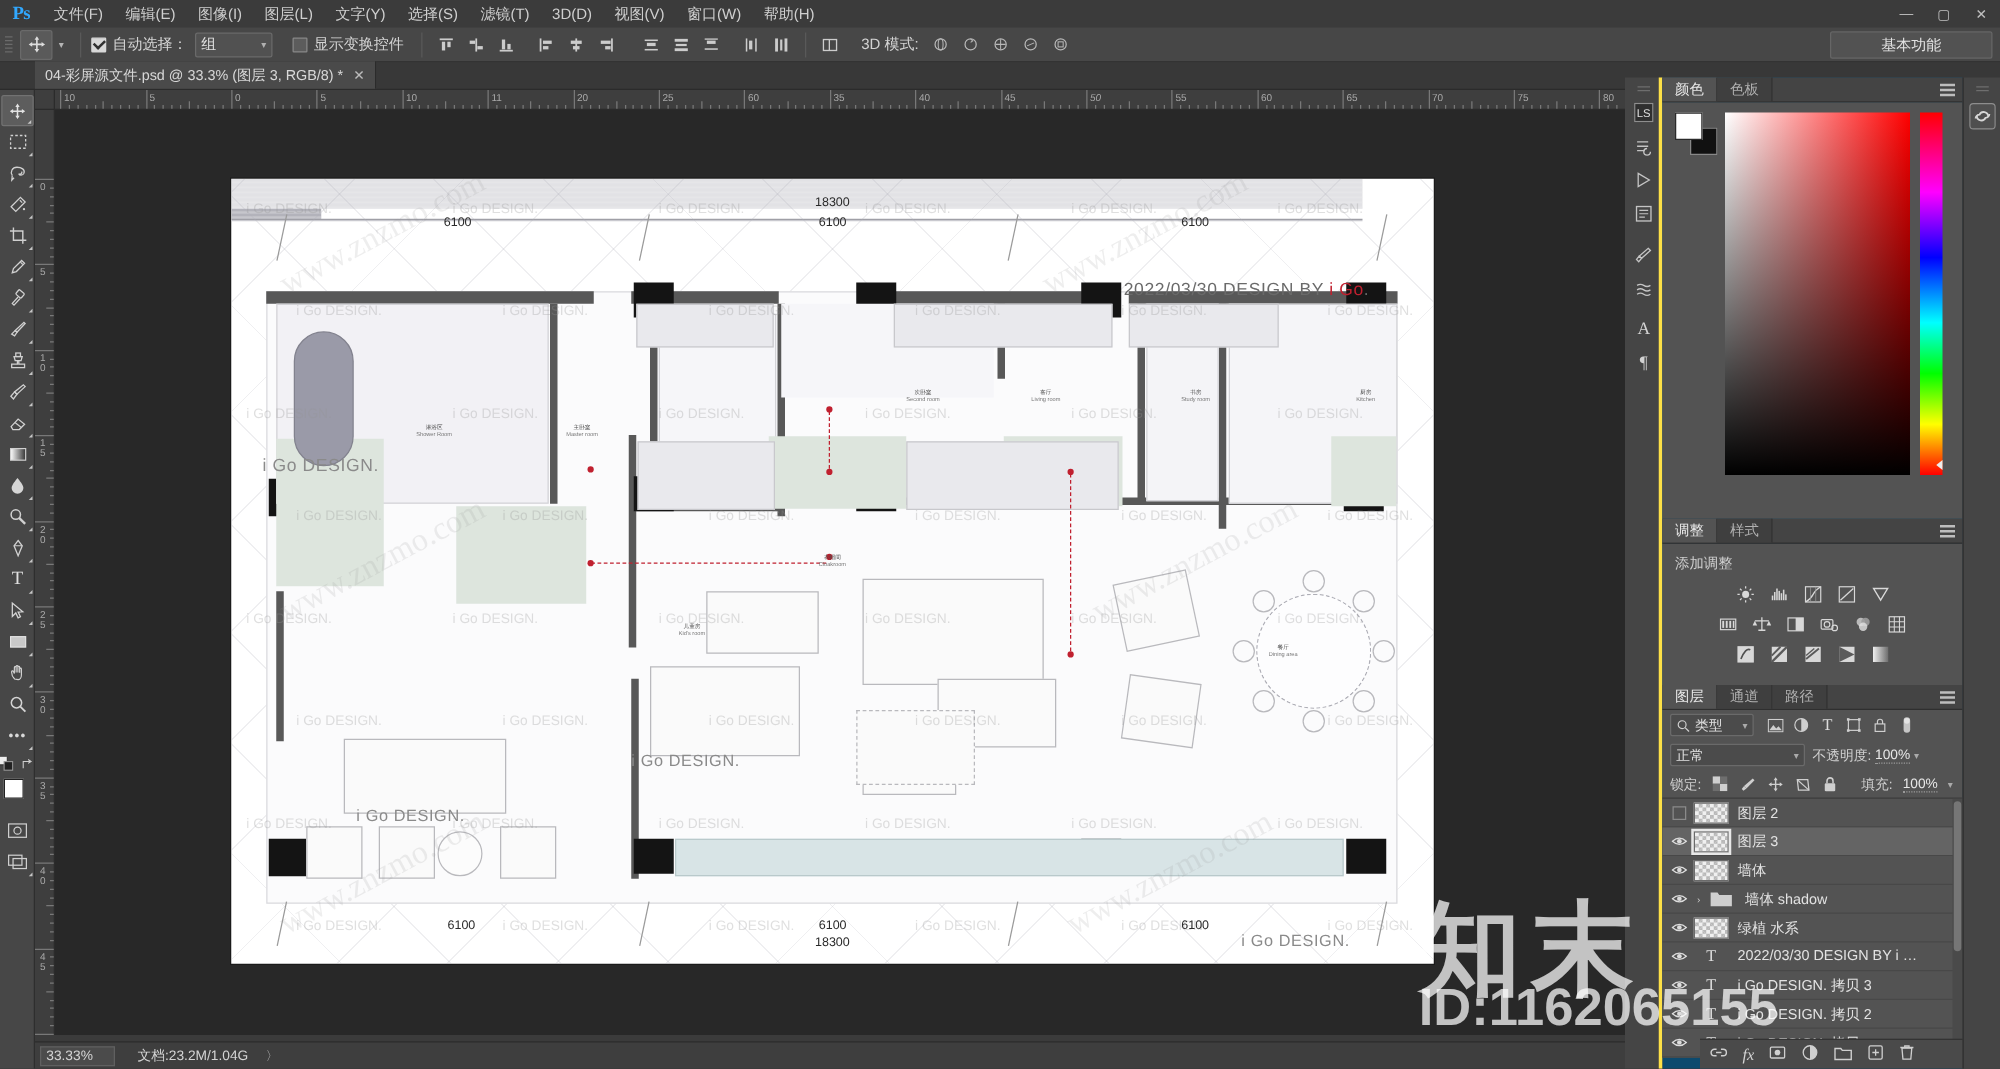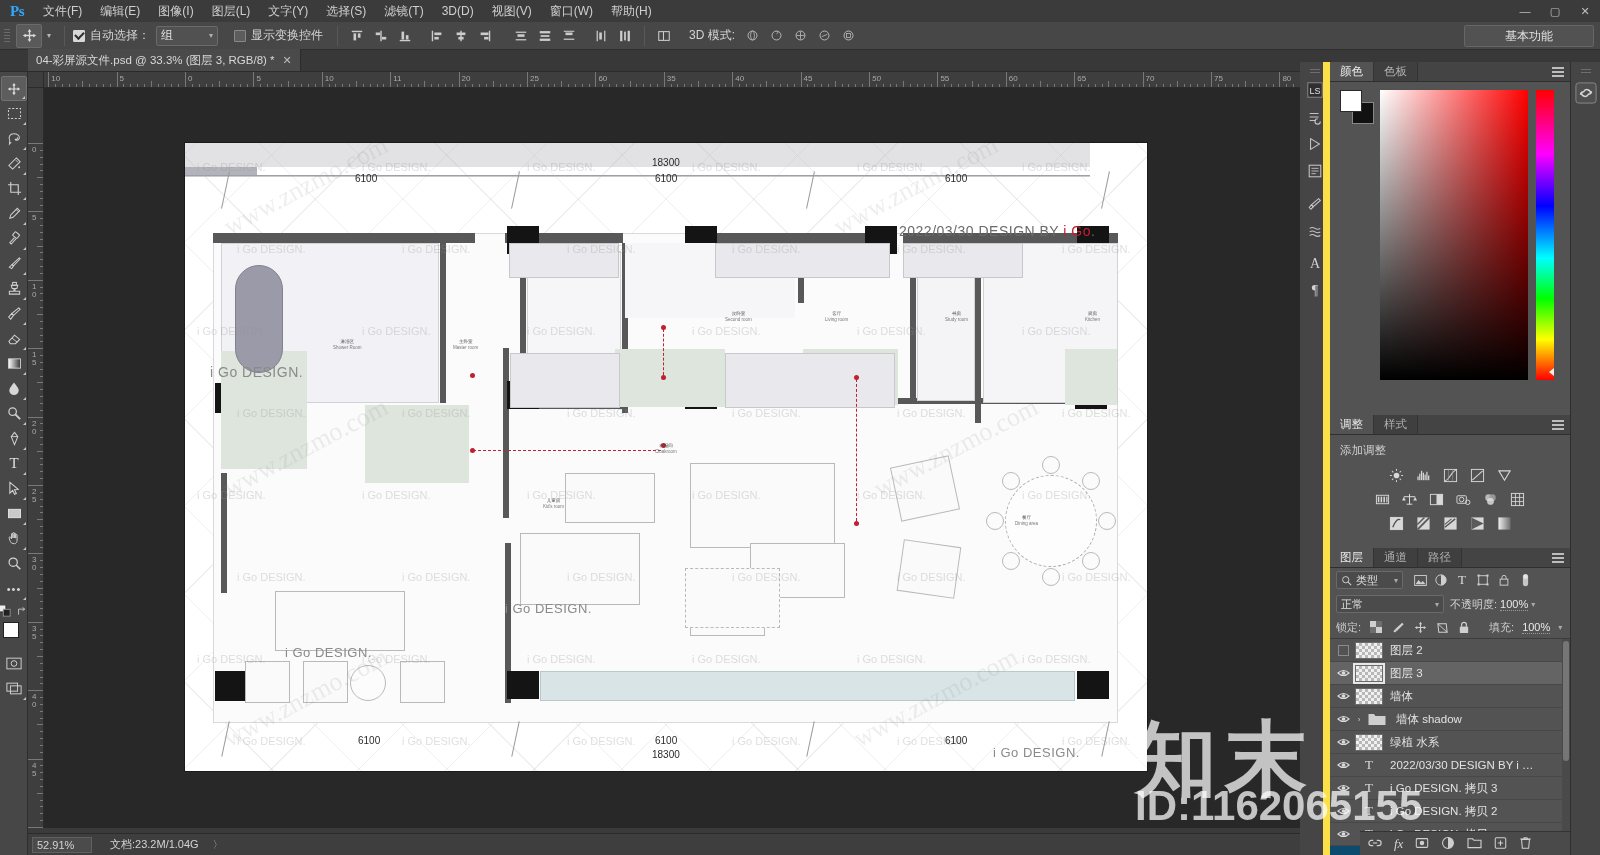--- a/index.html
+++ b/index.html
@@ -80,21 +80,21 @@
   .circ{position:absolute;border:1px solid #b9b9bd;border-radius:50%;background:#fcfcfc;}
 
   
   .statusbar{position:absolute;left:28px;bottom:0;width:1272px;height:22px;background:#3e3e3e;border-top:1px solid #2b2b2b;display:flex;align-items:center;font-size:11px;color:#d4d4d4;}
   .zoomfield{width:60px;height:16px;background:#4b4b4b;border:1px solid #606060;margin-left:4px;display:flex;align-items:center;padding-left:4px;font-size:11px;}
   .docinfo{margin-left:18px;}
   .statarrow{margin-left:14px;color:#b0b0b0;font-size:10px;}
 
   
   .dock{position:absolute;left:1300px;top:62px;width:300px;height:793px;background:#3b3b3b;}
-  .minirail{position:absolute;left:0;top:0;width:30px;height:793px;background:#454545;border-right:7px solid #fde047;}
+  .minirail{position:absolute;left:0;top:0;width:30px;height:793px;background:#454545;border-right:3px solid #fde047;}
   .rail-item{width:30px;height:27px;display:flex;align-items:center;justify-content:center;color:#c3c3c3;}
   .rail-sep{height:6px;}
   .rail-top{width:30px;height:14px;display:flex;align-items:center;justify-content:center;}
   .rail-top i{width:10px;height:1px;background:#6e6e6e;box-shadow:0 3px 0 #6e6e6e;}
 
   .panels{position:absolute;left:30px;top:0;width:240px;height:793px;background:#0c4a6e;}
   .panel-tabs{height:20px;background:#444;display:flex;align-items:stretch;border-bottom:1px solid #2f2f2f;position:relative;}
   .ptab{padding:0 10px;display:flex;align-items:center;font-size:11.5px;color:#b0b0b0;background:#3f3f3f;border-right:1px solid #333;}
   .ptab.active{background:#535353;color:#e8e8e8;}
   .pmenu{position:absolute;right:6px;top:5px;width:12px;height:10px;display:flex;flex-direction:column;justify-content:space-between;}
@@ -1085,21 +1085,21 @@
       <div class="dim" style="left:470px;top:30px;font-size:10px;">6100</div>
       <div class="dim" style="left:760px;top:30px;font-size:10px;">6100</div>
       <div class="dim" style="left:173px;top:592px;font-size:10px;">6100</div>
       <div class="dim" style="left:470px;top:592px;font-size:10px;">6100</div>
       <div class="dim" style="left:760px;top:592px;font-size:10px;">6100</div>
       <div class="dim" style="left:467px;top:606px;font-size:10px;">18300</div>
     </div>
   </div>
 
   <div class="statusbar">
-    <div class="zoomfield">52.91%</div>
+    <div class="zoomfield">33.33%</div>
     <div class="docinfo">文档:23.2M/1.04G</div>
     <div class="statarrow">〉</div>
   </div>
 
   <div class="dock">
 
     <div class="minirail">
       <div class="rail-top">
           <i></i>
         </div>

